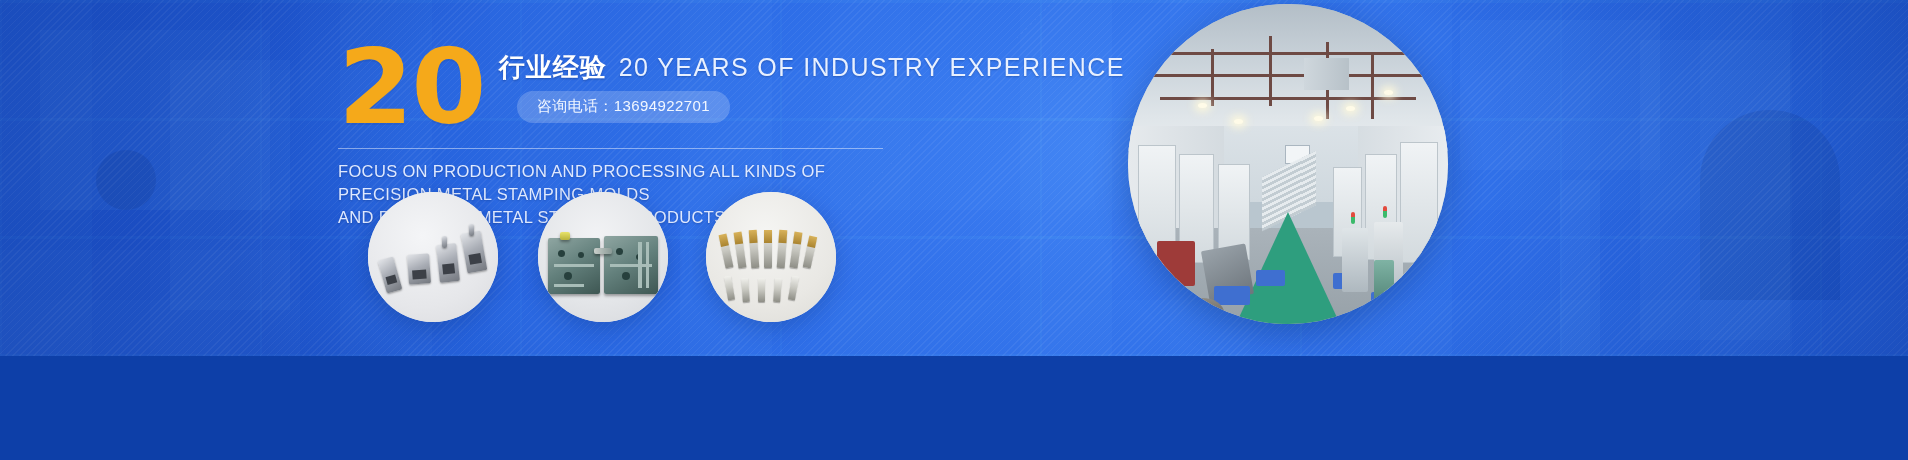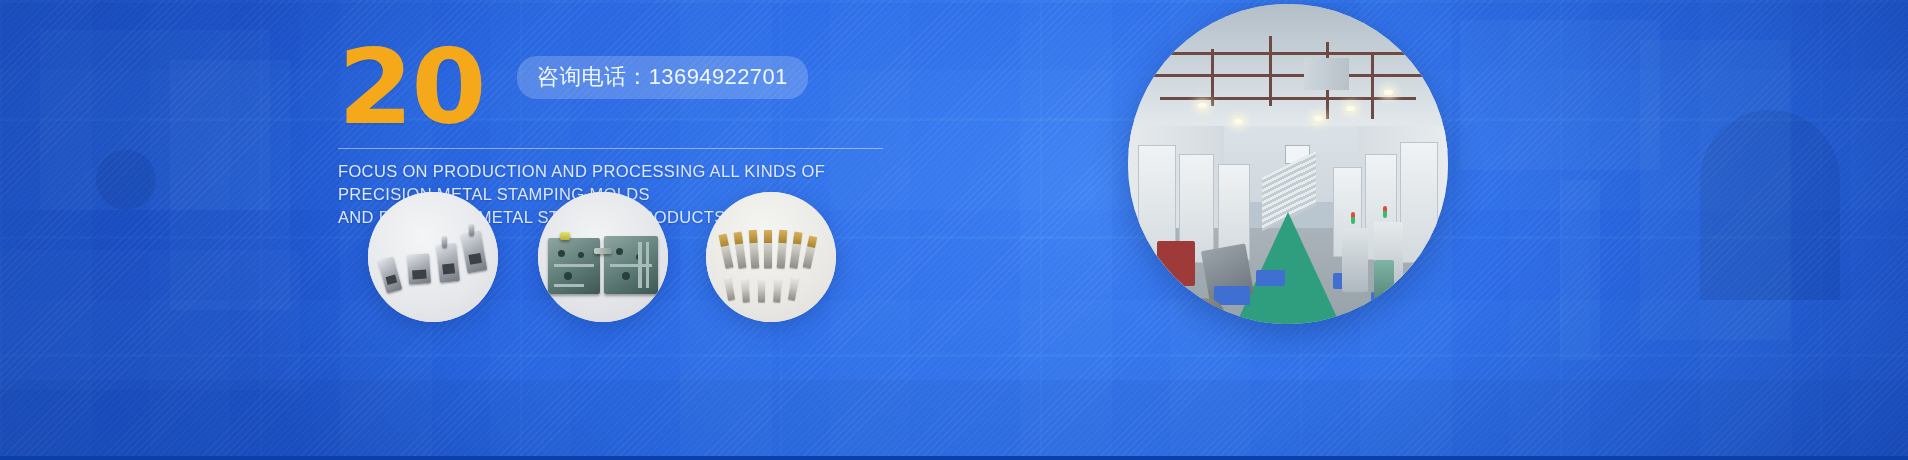--- a/index.html
+++ b/index.html
@@ -1,20 +1,20 @@
 <!DOCTYPE html>
 <html><head>
 <meta charset="utf-8">
 <style>
   html,body{margin:0;padding:0;background:#0d3fa8;}
   *{box-sizing:border-box;}
 
   .banner{
     position:relative;
-    width:1908px;height:456px;
+    width:1908px;height:356px;
     overflow:hidden;
     font-family:"Liberation Sans","DejaVu Sans",sans-serif;
     background:#2f6fe8;
   }
 
   
   .bg-base{
     position:absolute;inset:0;
     background:
       radial-gradient(ellipse 900px 560px at 58% 42%, #3f82f4 0%, #2f6fe8 46%, #2663dd 78%, #1f56cf 100%);
@@ -91,21 +91,21 @@
   .cn-big{
     font-family:"DejaVu Sans","Liberation Sans",sans-serif;
     font-size:39px;font-weight:700;color:#ffffff;letter-spacing:.5px;
     text-shadow:0 2px 3px rgba(0,30,90,.32);
   }
   .phone-pill{
     margin-left:18px;
     background:rgba(255,255,255,.20);
     border-radius:20px;
     padding:6px 20px 7px;
-    font-size:22px;
+    font-size:15px;
     color:#f2f7ff;
     letter-spacing:.4px;
     white-space:nowrap;
   }
 
   .rule{
     margin-top:14px;
     width:545px;height:1px;
     background:rgba(255,255,255,.45);
   }
@@ -207,20 +207,24 @@
   <div class="bg-stripes"></div>
   <div class="bg-vign"></div>
 
   <div class="copy">
     <div class="headline-row">
 
       <div class="big20">20</div>
 
       <div class="headtext">
 
+        <div class="line1">
+          <span class="cn-small">行业经验</span>
+          <span class="en-small">20 YEARS OF INDUSTRY EXPERIENCE</span>
+        </div>
 
         <div class="line2">
           <span class="phone-pill">咨询电话：13694922701</span>
         </div>
 
       </div>
     </div>
 
     <div class="rule"></div>
 

